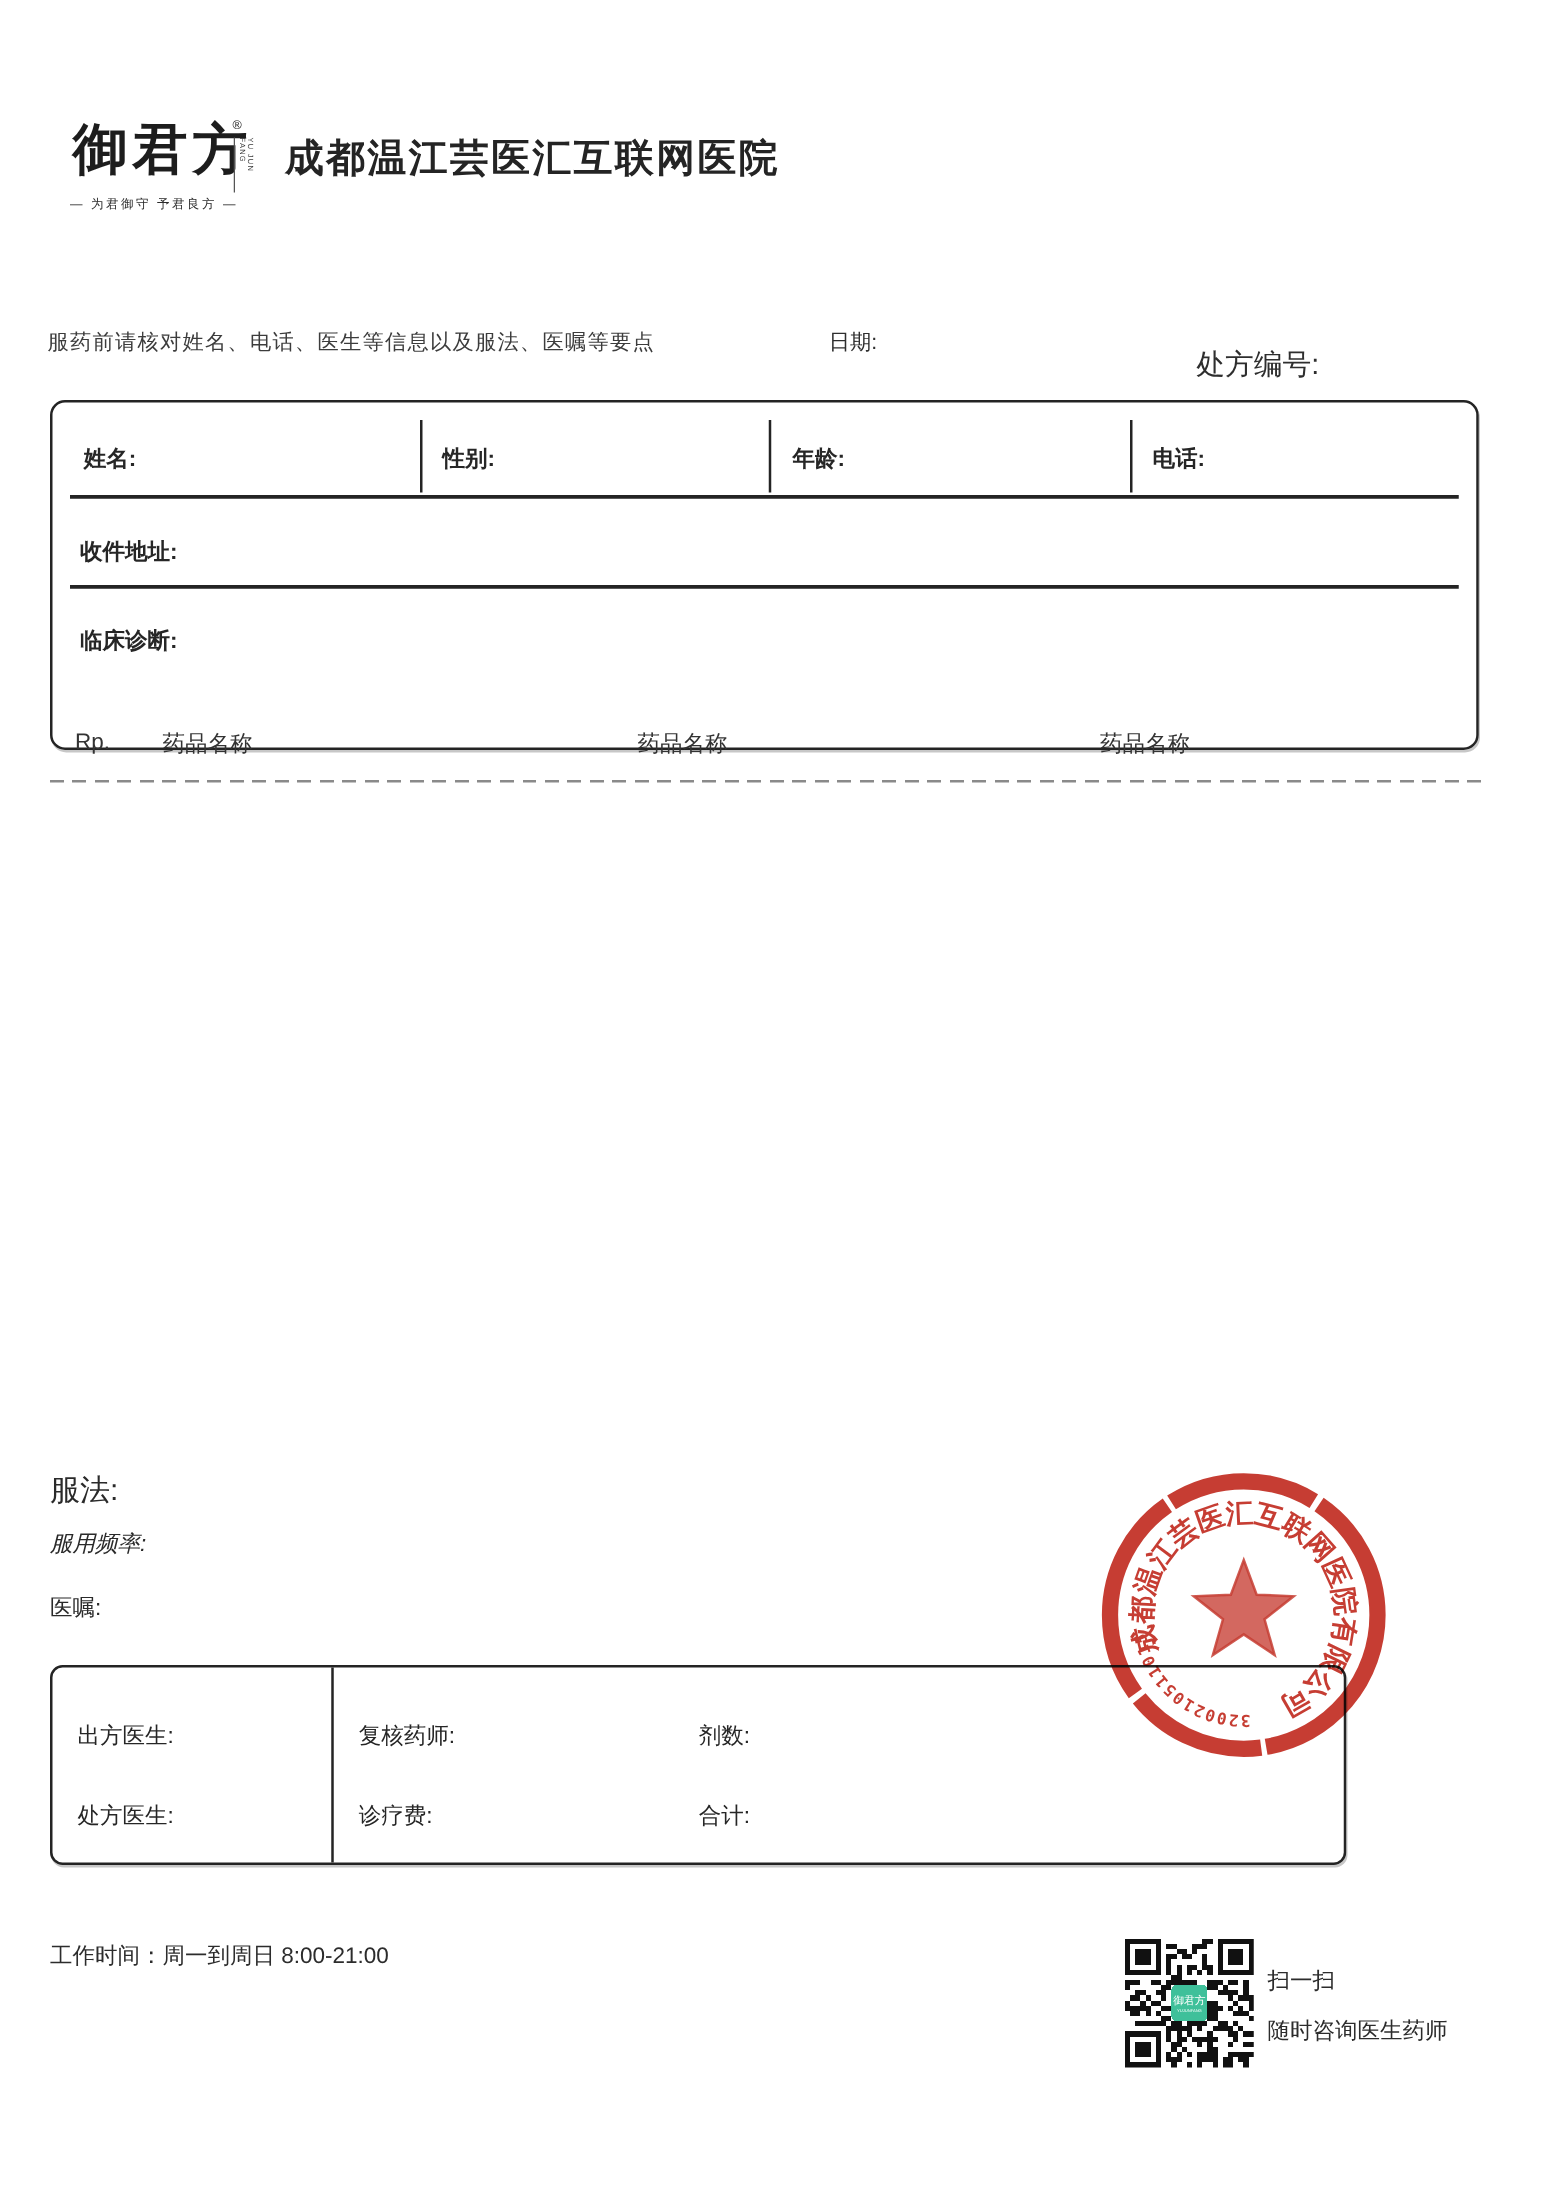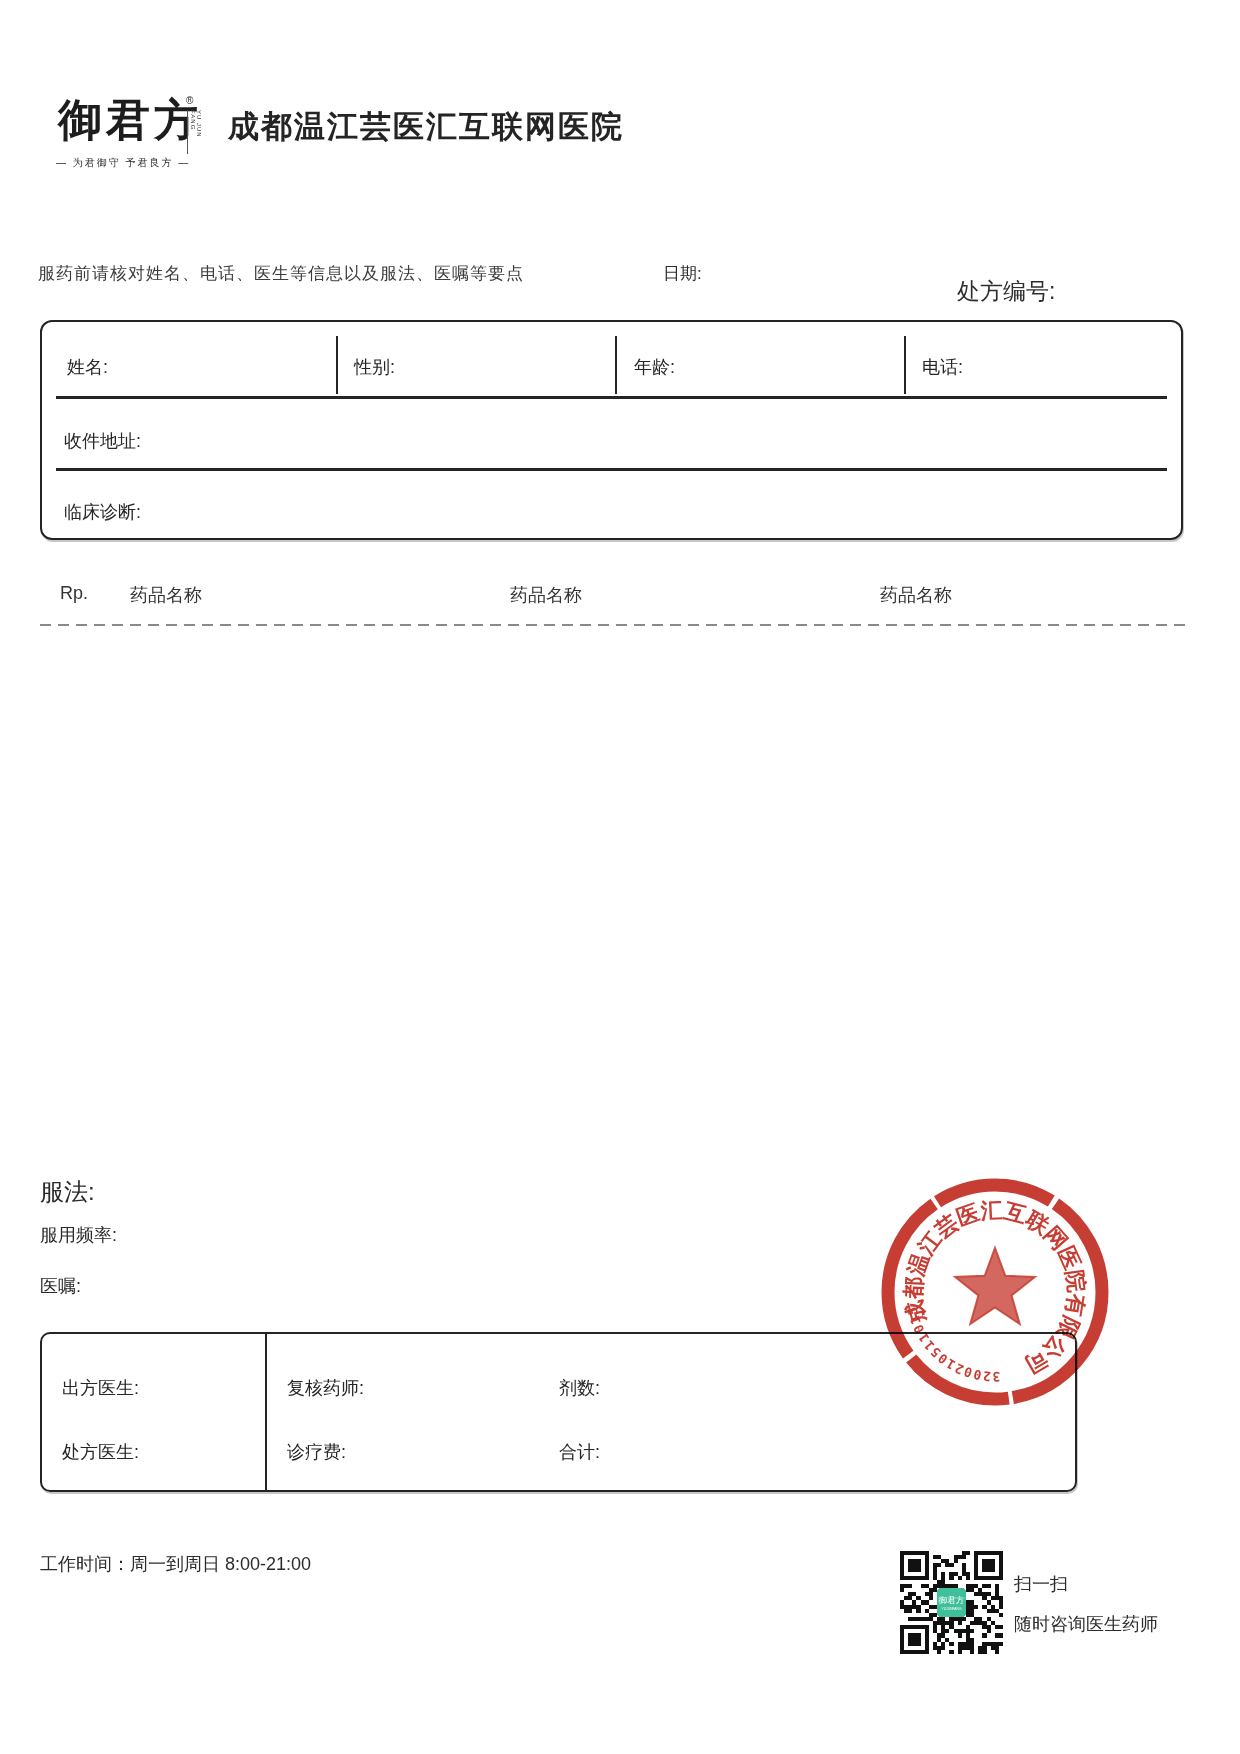--- a/index.html
+++ b/index.html
@@ -16,37 +16,37 @@
   .logo-tagline{left:56px;top:156px;width:142px;text-align:left;font-size:10px;
                 letter-spacing:2px;color:#2b2b2b;white-space:nowrap;}
   .hospital-title{left:228px;top:106px;font-size:31px;font-weight:700;letter-spacing:2px;color:#242424;}
 
   
   .notice-text{left:38px;top:262px;font-size:17px;color:#3c3c3c;letter-spacing:1px;}
   .date-label{left:663px;top:262px;font-size:17px;color:#2e2e2e;}
   .rx-label{left:930px;top:276px;font-size:23px;color:#2e2e2e;margin-left:27px;}
 
   
-  .patient-box{left:40px;top:320px;width:1143px;height:220px;border:2px solid #242424;
-               border-radius:12px;box-shadow:1px 2px 0 rgba(0,0,0,0.22);box-sizing:border-box;}
+  .patient-box{left:40px;top:320px;width:1143px;height:280px;border:2px solid #242424;
+               border-radius:12px;box-shadow:1px 2px 0 rgba(0,0,0,0.22);box-sizing:border-box;font-weight:bold;}
   .pb-label{position:absolute;font-size:18px;color:#262626;}
   .pb-sep{position:absolute;top:14px;width:2px;height:58px;background:#242424;}
   .pb-hline{position:absolute;left:14px;width:1111px;height:3px;background:#242424;}
 
   
   .rp-label{left:60px;top:583px;font-size:18px;color:#333;}
   .rp-col1{left:130px;top:583px;font-size:18px;color:#333;}
   .rp-col2{left:510px;top:583px;font-size:18px;color:#333;}
   .rp-col3{left:880px;top:583px;font-size:18px;color:#333;}
   .dashed-line{left:40px;top:624px;width:1152px;height:2px;
      background:repeating-linear-gradient(90deg,#8a8a8a 0 11px,transparent 11px 18px);}
 
   
   .usage-method{left:40px;top:1176px;font-size:24px;color:#2a2a2a;}
-  .usage-freq{left:40px;top:1223px;font-size:18px;color:#2a2a2a;}
+  .usage-freq{left:40px;top:1223px;font-size:18px;color:#2a2a2a;font-style:italic;}
   .usage-advice{left:40px;top:1274px;font-size:18px;color:#2a2a2a;}
 
   
   .signoff-box{left:40px;top:1332px;width:1037px;height:160px;border:2px solid #242424;
                border-radius:10px;box-shadow:1px 2px 0 rgba(0,0,0,0.22);box-sizing:border-box;}
   .so-divider{position:absolute;left:223px;top:0;width:2px;height:100%;background:#242424;}
   .so-label{position:absolute;font-size:18px;color:#262626;}
 
   
   .stamp{left:863px;top:1160px;width:264px;height:264px;mix-blend-mode:multiply;opacity:.9;}

